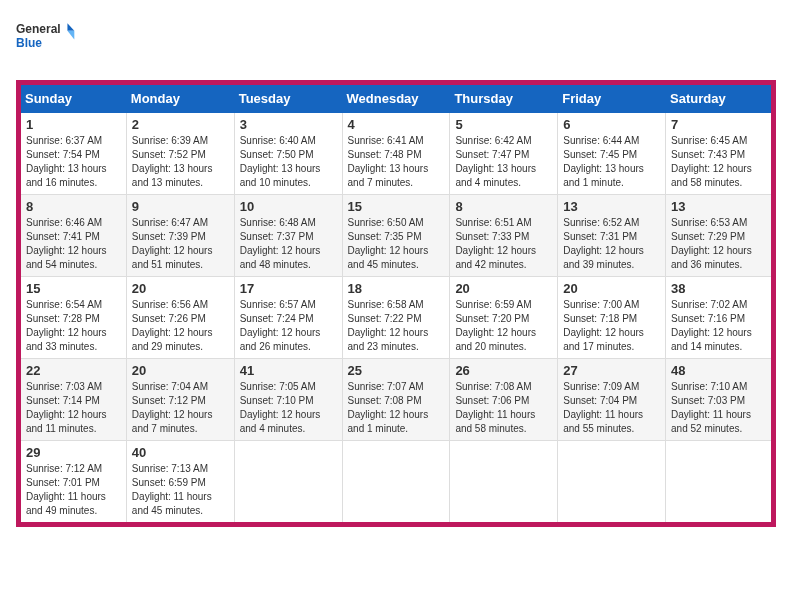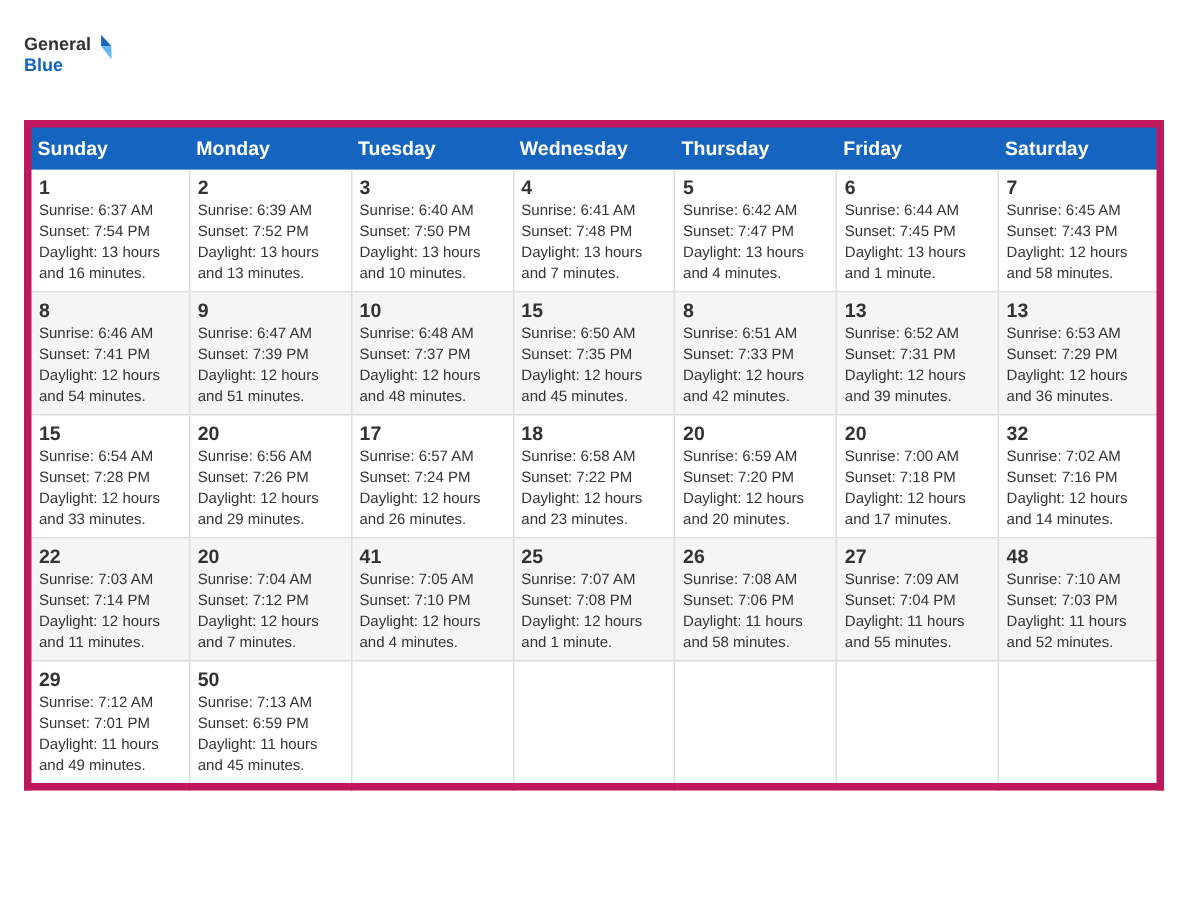--- a/index.html
+++ b/index.html
@@ -264,21 +264,21 @@
         </td>
         <td>
           <span class="day-number">20</span>
           <div class="day-content">
             Sunrise: 7:00 AM<br>
             Sunset: 7:18 PM<br>
             Daylight: 12 hours and 17 minutes.
           </div>
         </td>
         <td>
-          <span class="day-number">32</span>
+          <span class="day-number">38</span>
           <div class="day-content">
             Sunrise: 7:02 AM<br>
             Sunset: 7:16 PM<br>
             Daylight: 12 hours and 14 minutes.
           </div>
         </td>
       </tr>
       <tr>
         <td>
           <span class="day-number">22</span>
@@ -340,21 +340,21 @@
       <tr>
         <td>
           <span class="day-number">29</span>
           <div class="day-content">
             Sunrise: 7:12 AM<br>
             Sunset: 7:01 PM<br>
             Daylight: 11 hours and 49 minutes.
           </div>
         </td>
         <td>
-          <span class="day-number">50</span>
+          <span class="day-number">40</span>
           <div class="day-content">
             Sunrise: 7:13 AM<br>
             Sunset: 6:59 PM<br>
             Daylight: 11 hours and 45 minutes.
           </div>
         </td>
         <td class="empty-cell"></td>
         <td class="empty-cell"></td>
         <td class="empty-cell"></td>
         <td class="empty-cell"></td>

